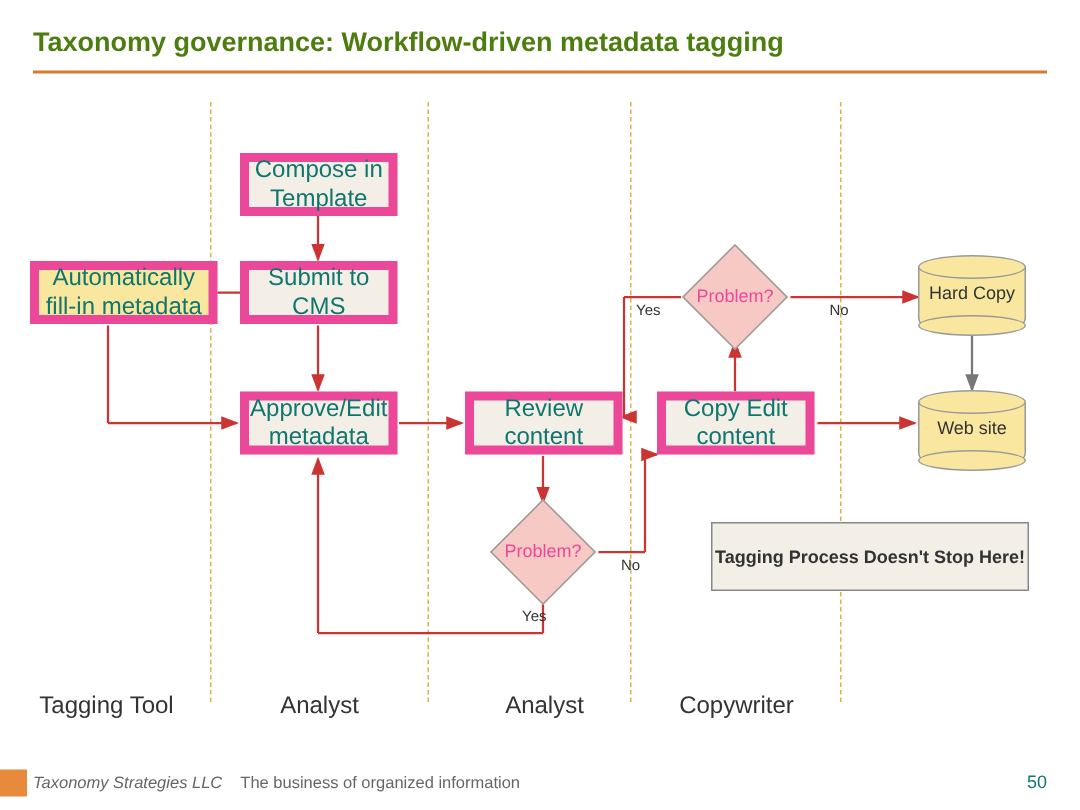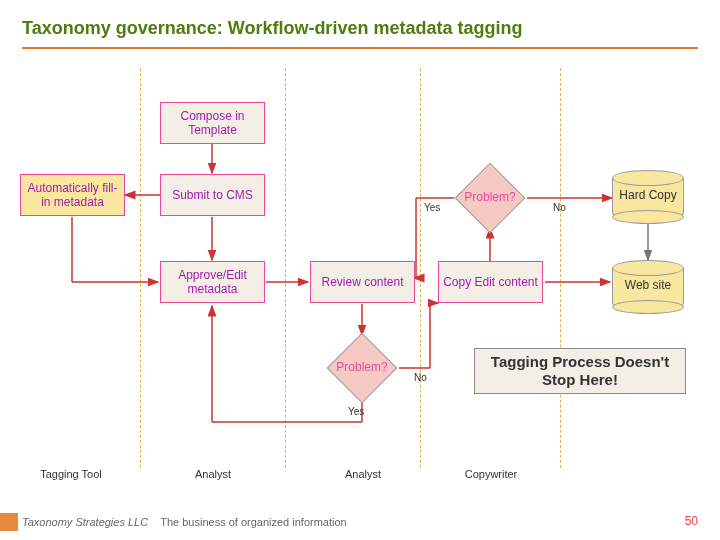--- a/index.html
+++ b/index.html
@@ -1,37 +1,37 @@
 <!DOCTYPE html>
 <html><head>
 <meta charset="utf-8">
 <style>
 *{margin:0;padding:0;box-sizing:border-box}
 body{width:720px;height:540px;font-family:Arial,sans-serif;background:#fff;position:relative;overflow:hidden}
 .title{font-size:18px;font-weight:bold;color:#4d7c0f;padding:18px 0 8px 22px}
 .rule{height:2px;background:#d97a2e;margin:0 22px}
 .canvas{position:absolute;left:0;top:50px;width:720px;height:490px}
 .vline{position:absolute;top:18px;height:400px;border-left:1px dashed #e0b04a}
-.box{position:absolute;border:1px solid #ec4899;text-align:center;font-size:12px;color:#a21caf;display:flex;align-items:center;justify-content:center;line-height:1.2;padding:2px}
+.box{position:absolute;border:6px solid #ec4899;text-align:center;font-size:16px;color:#0f766e;display:flex;align-items:center;justify-content:center;line-height:1.2;padding:2px}
 .wbox{background:#f3efe7;width:105px;height:42px}
-.ybox{background:#f9e79f;width:105px;height:42px}
+.ybox{background:#f9e79f;width:125px;height:42px}
 .diamond{position:absolute;width:72px;height:60px}
 .diamond .dshape{width:60px;height:60px;background:#f6c9c5;border:1px solid #999;transform:rotate(45deg);position:absolute;left:6px;top:0}
 .diamond .dtxt{position:absolute;width:72px;top:22px;text-align:center;font-size:12px;color:#ec4899}
 .cyl{position:absolute;width:91px;height:54px}
 .cyl .cbody{position:absolute;width:72px;height:40px;top:10px;background:#f9e79f;border:1px solid #999;border-top:none;border-radius:0 0 6px 6px}
 .cyl .ctop{position:absolute;width:72px;height:16px;top:2px;background:#f9e79f;border:1px solid #999;border-radius:50%}
 .cyl .cbot{position:absolute;width:72px;height:14px;bottom:-2px;background:#f9e79f;border:1px solid #999;border-radius:50%}
 .cyl .ctxt{position:absolute;width:72px;top:20px;text-align:center;font-size:12px;color:#333}
-.callout{position:absolute;background:#f3efe7;border:1px solid #888;font-size:15px;font-weight:bold;color:#333;text-align:center;display:flex;align-items:center;justify-content:center;line-height:1.2}
+.callout{position:absolute;background:#f3efe7;border:1px solid #888;font-size:12px;font-weight:bold;color:#333;text-align:center;display:flex;align-items:center;justify-content:center;line-height:1.2}
 .lbl{position:absolute;font-size:10px;color:#333}
-.role{position:absolute;font-size:11px;color:#333;text-align:center;width:110px;bottom:60px}
+.role{position:absolute;font-size:16px;color:#333;text-align:center;width:110px;bottom:60px}
 .footer{position:absolute;bottom:12px;left:22px;font-size:11px;color:#666}
 .footer .em{font-style:italic}
-.pgnum{position:absolute;bottom:12px;right:22px;font-size:12px;color:#ef4444}
+.pgnum{position:absolute;bottom:12px;right:22px;font-size:12px;color:#0f766e}
 .orange-sq{position:absolute;bottom:9px;left:0;width:18px;height:18px;background:#e88a3c}
 svg.arrows{position:absolute;left:0;top:0;width:720px;height:490px;pointer-events:none}
 </style>
 </head>
 <body>
 
 <div class="title">Taxonomy governance: Workflow-driven metadata tagging</div>
 <div class="rule"></div>
 
 <div class="canvas">

